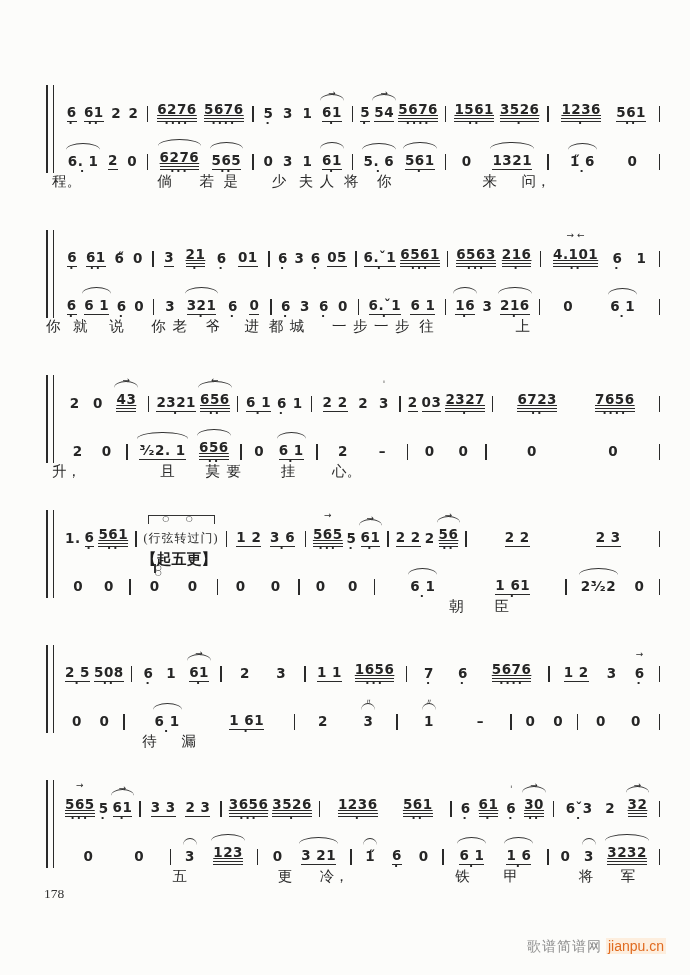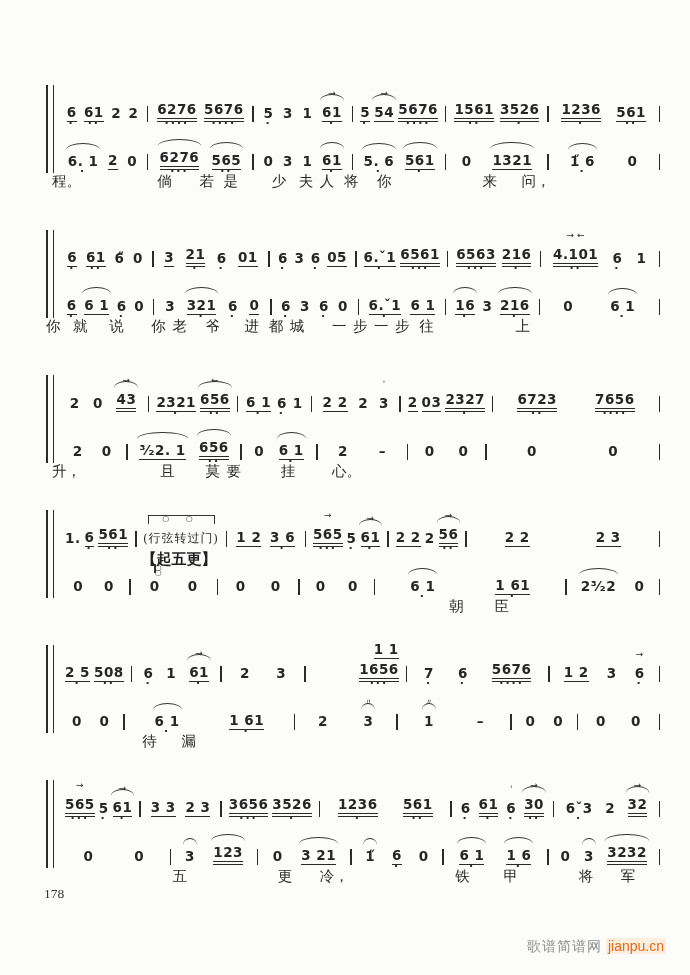--- a/index.html
+++ b/index.html
@@ -10,21 +10,21 @@
          border-left:2.5px solid #2a2a2a;border-right:1.5px solid #2a2a2a;}
   .stave{position:absolute;left:0;right:0;display:flex;align-items:flex-end;height:34px;}
   .stave.upper{top:0;}
   .stave.lower{top:48px;}
   .measure{display:flex;align-items:flex-end;justify-content:space-around;padding:0 5px;box-sizing:border-box;}
   .bar{flex:none;width:1.4px;height:16px;background:#2a2a2a;}
   .grp{position:relative;margin:0 2px;flex:none;}
   .n{display:inline-block;font-weight:bold;font-size:13.5px;line-height:16px;letter-spacing:.5px;
      font-family:"DejaVu Sans",sans-serif;padding-bottom:1px;white-space:nowrap;}
   .n.u1{border-bottom:1.4px solid #2a2a2a;}
-  .n.u2{border-bottom:4px double #2a2a2a;}
+  .n.u2{border-bottom:4px double #2a2a2a;text-decoration:underline;}
   .n.ann{font-weight:normal;font-size:12px;letter-spacing:1px;font-family:"Liberation Serif",serif;}
   .ld{position:absolute;left:0;right:0;top:100%;text-align:center;font-size:11px;font-weight:bold;
       line-height:4px;letter-spacing:2px;color:#2a2a2a;}
   .arc{position:absolute;left:-2px;right:-2px;bottom:calc(100% + 1px);height:6px;
        border-top:1.5px solid #333;border-radius:100% 100% 0 0 / 200% 200% 0 0;}
   .mk{position:absolute;left:50%;transform:translateX(-50%);bottom:calc(100% + 5px);
       font-size:9px;line-height:8px;white-space:nowrap;color:#2a2a2a;}
   .brk{position:absolute;left:4px;right:4px;bottom:calc(100% + 3px);height:8px;
        border:1.2px solid #333;border-bottom:none;font-size:8px;line-height:5px;
        text-align:center;letter-spacing:7px;color:#333;}
@@ -393,21 +393,21 @@
             <span class="grp"><span class="n">6</span><span class="ld">·</span></span>
             <span class="grp"><span class="n">1</span></span>
             <span class="grp"><span class="n u1">61</span><span class="ld">·</span><span class="arc"></span><span class="mk">→</span></span>
           </div>
           <div class="bar"></div>
           <div class="measure" style="flex-basis: 14%;">
             <span class="grp"><span class="n">2</span></span>
             <span class="grp"><span class="n">3</span></span>
           </div>
           <div class="bar"></div>
-          <div class="measure" style="flex-basis: 17%; flex-direction: column;">
+          <div class="measure" style="flex-basis: 17%;">
             <span class="grp"><span class="n u1">1 1</span></span>
             <span class="grp"><span class="n u2">1656</span><span class="ld">···</span></span>
           </div>
           <div class="bar"></div>
           <div class="measure" style="flex-basis: 24%;">
             <span class="grp"><span class="n">7</span><span class="ld">·</span></span>
             <span class="grp"><span class="n">6</span><span class="ld">·</span></span>
             <span class="grp"><span class="n u2">5676</span><span class="ld">····</span></span>
           </div>
           <div class="bar"></div>

